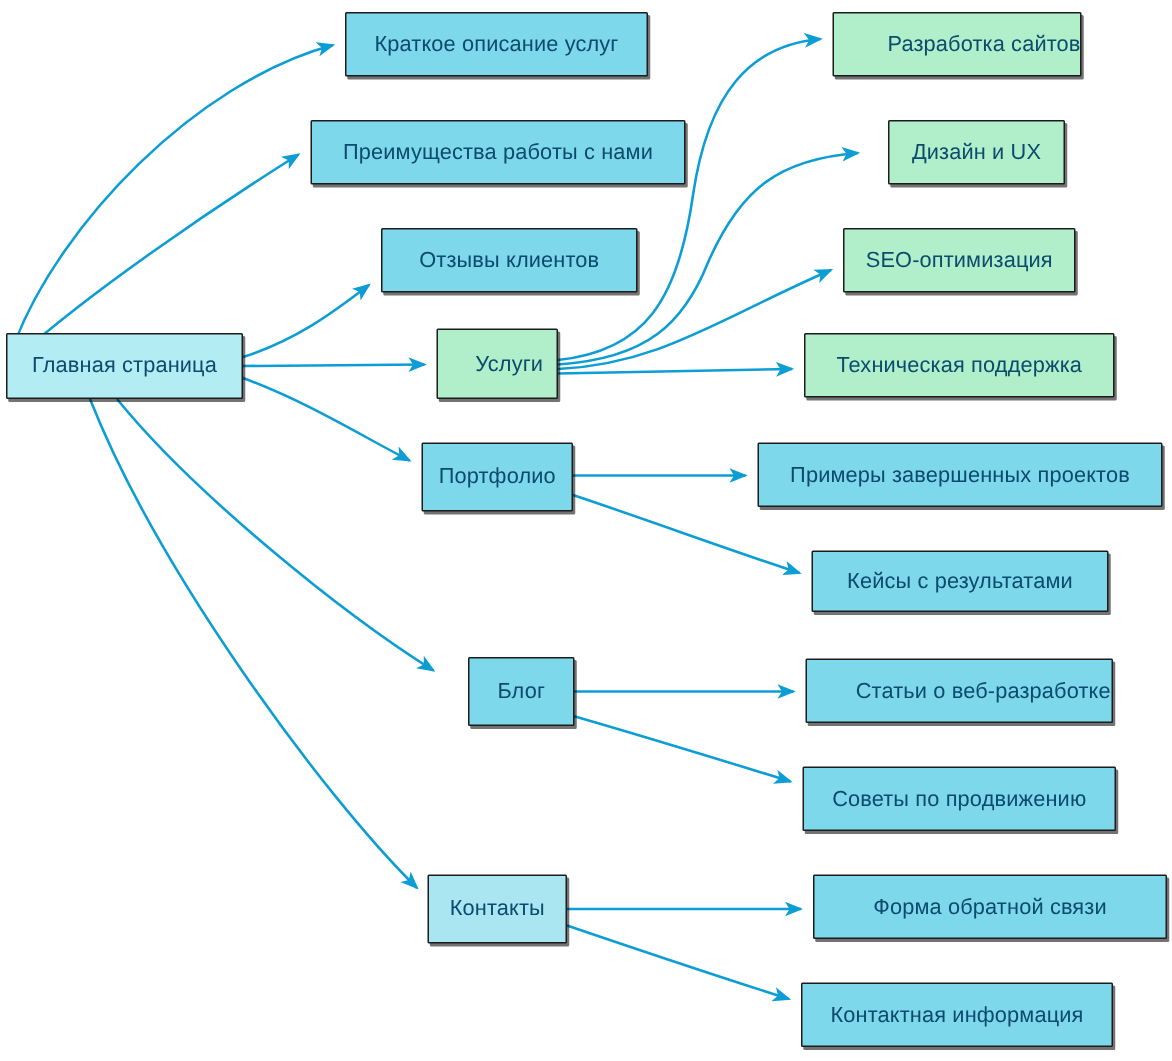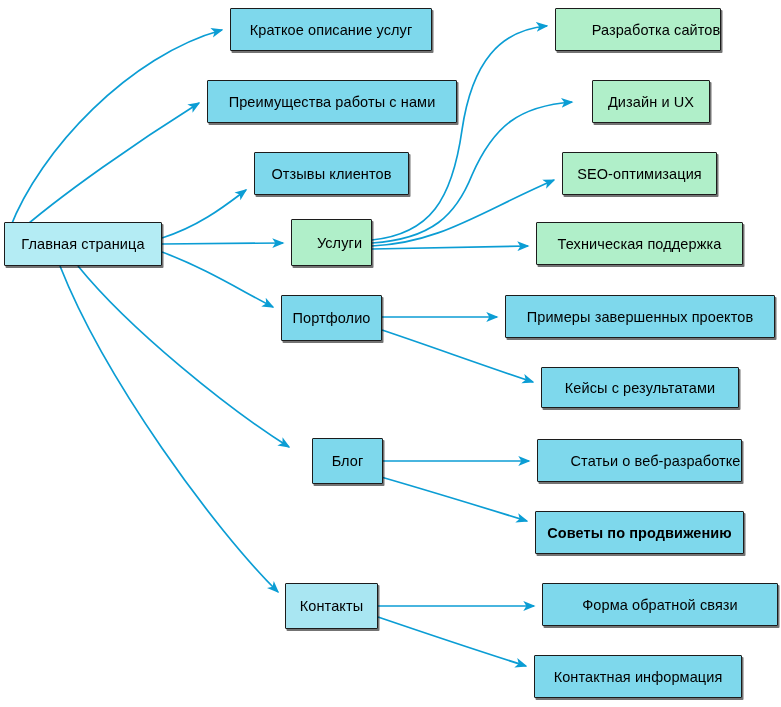--- a/index.html
+++ b/index.html
@@ -7,21 +7,21 @@
   #canvas{position:relative;width:781px;height:707px;background:#ffffff;overflow:hidden;}
   #edges{position:absolute;left:0;top:0;width:781px;height:707px;}
   .node{
     position:absolute;
     box-sizing:border-box;
     border:1.6px solid #1c1c1c;
     border-radius:1px;
     display:flex;
     align-items:center;
     justify-content:center;
-    color:#000000;
+    color:#0c4a6e;
     font-size:14.5px;
     letter-spacing:.1px;
     white-space:nowrap;
     box-shadow:1.5px 2px 0 rgba(0,0,0,.55);
   }
   .n-root{background:#b4ecf4;}
   .n-blue{background:#7ed8ec;}
   .n-blue-pale{background:#a9e6f2;}
   .n-green{background:#b0efc9;}
   .n-label{pointer-events:none;}
@@ -61,21 +61,21 @@
   <div id="node-layer">
       <div class="node n-root" style="left: 4px; top: 222px; width: 158px; height: 44px;">
         <span class="n-label">Главная страница</span>
       </div>
       <div class="node n-blue" style="left: 230px; top: 8px; width: 202px; height: 43px;">
         <span class="n-label">Краткое описание услуг</span>
       </div>
       <div class="node n-blue" style="left: 207px; top: 80px; width: 250px; height: 43px;">
         <span class="n-label">Преимущества работы с нами</span>
       </div>
-      <div class="node n-blue" style="left: 254px; top: 152px; width: 155px; height: 43px;">
+      <div class="node n-blue" style="left: 254px; top: 152px; width: 171px; height: 43px;">
         <span class="n-label">Отзывы клиентов</span>
       </div>
       <div class="node n-green" style="left: 291px; top: 219px; width: 81px; height: 47px; padding-left: 16px;">
         <span class="n-label">Услуги</span>
       </div>
       <div class="node n-green" style="left: 555px; top: 8px; width: 166px; height: 43px; padding-left: 36px;">
         <span class="n-label">Разработка сайтов</span>
       </div>
       <div class="node n-green" style="left: 580px; top: 80px; width: 118px; height: 43px; margin-left: 12px;">
         <span class="n-label">Дизайн и UX</span>
@@ -94,21 +94,21 @@
       </div>
       <div class="node n-blue" style="left: 541px; top: 367px; width: 198px; height: 41px;">
         <span class="n-label">Кейсы с результатами</span>
       </div>
       <div class="node n-blue" style="left: 312px; top: 438px; width: 71px; height: 46px;">
         <span class="n-label">Блог</span>
       </div>
       <div class="node n-blue" style="left: 537px; top: 439px; width: 205px; height: 43px; padding-left: 32px;">
         <span class="n-label">Статьи о веб-разработке</span>
       </div>
-      <div class="node n-blue" style="left: 535px; top: 511px; width: 209px; height: 43px; font-weight: bold;">
+      <div class="node n-blue" style="left: 535px; top: 511px; width: 209px; height: 43px;">
         <span class="n-label">Советы по продвижению</span>
       </div>
       <div class="node n-blue-pale" style="left: 285px; top: 583px; width: 93px; height: 46px;">
         <span class="n-label">Контакты</span>
       </div>
       <div class="node n-blue" style="left: 542px; top: 583px; width: 236px; height: 43px;">
         <span class="n-label">Форма обратной связи</span>
       </div>
       <div class="node n-blue" style="left: 534px; top: 655px; width: 208px; height: 43px;">
         <span class="n-label">Контактная информация</span>

